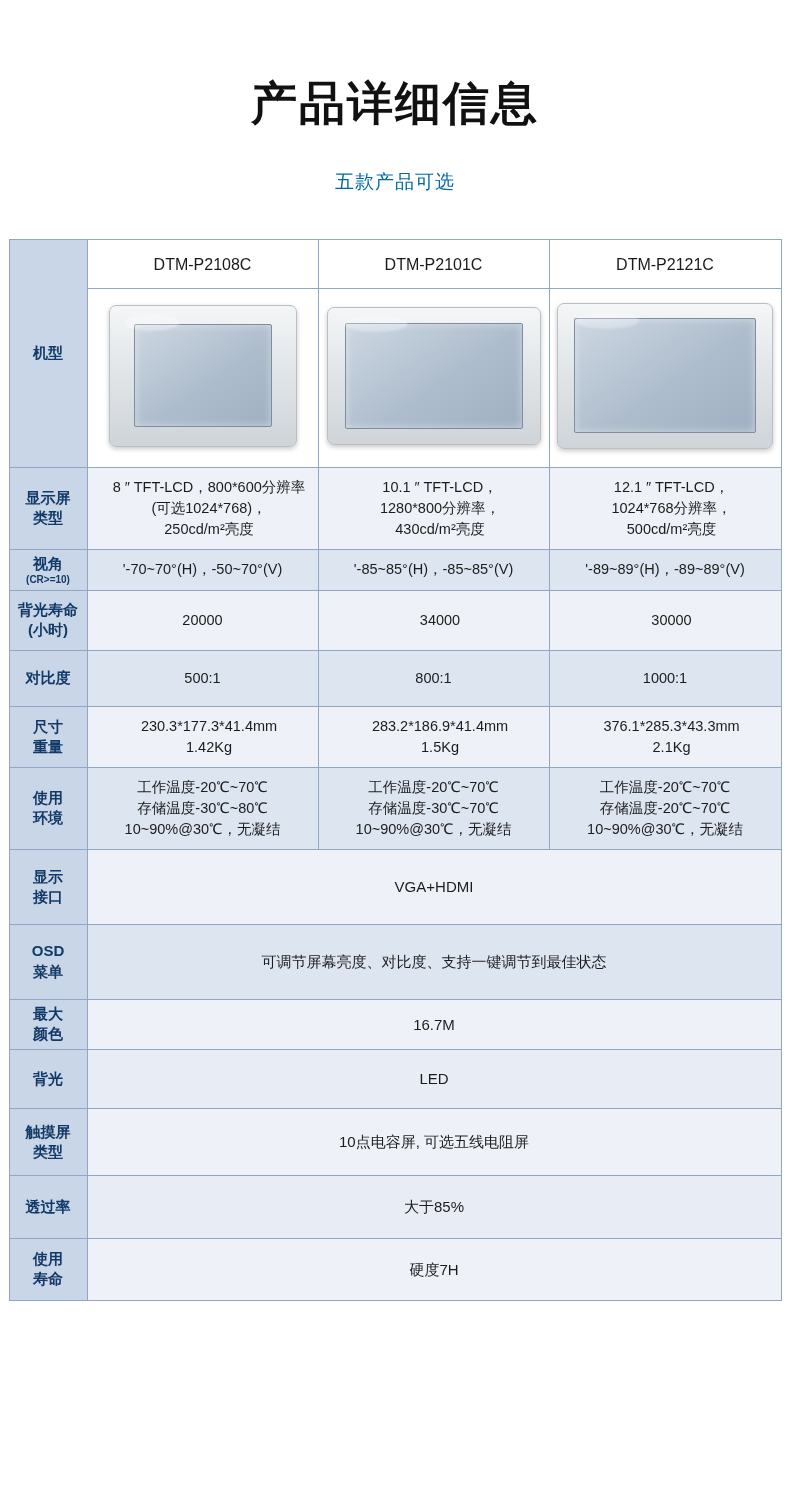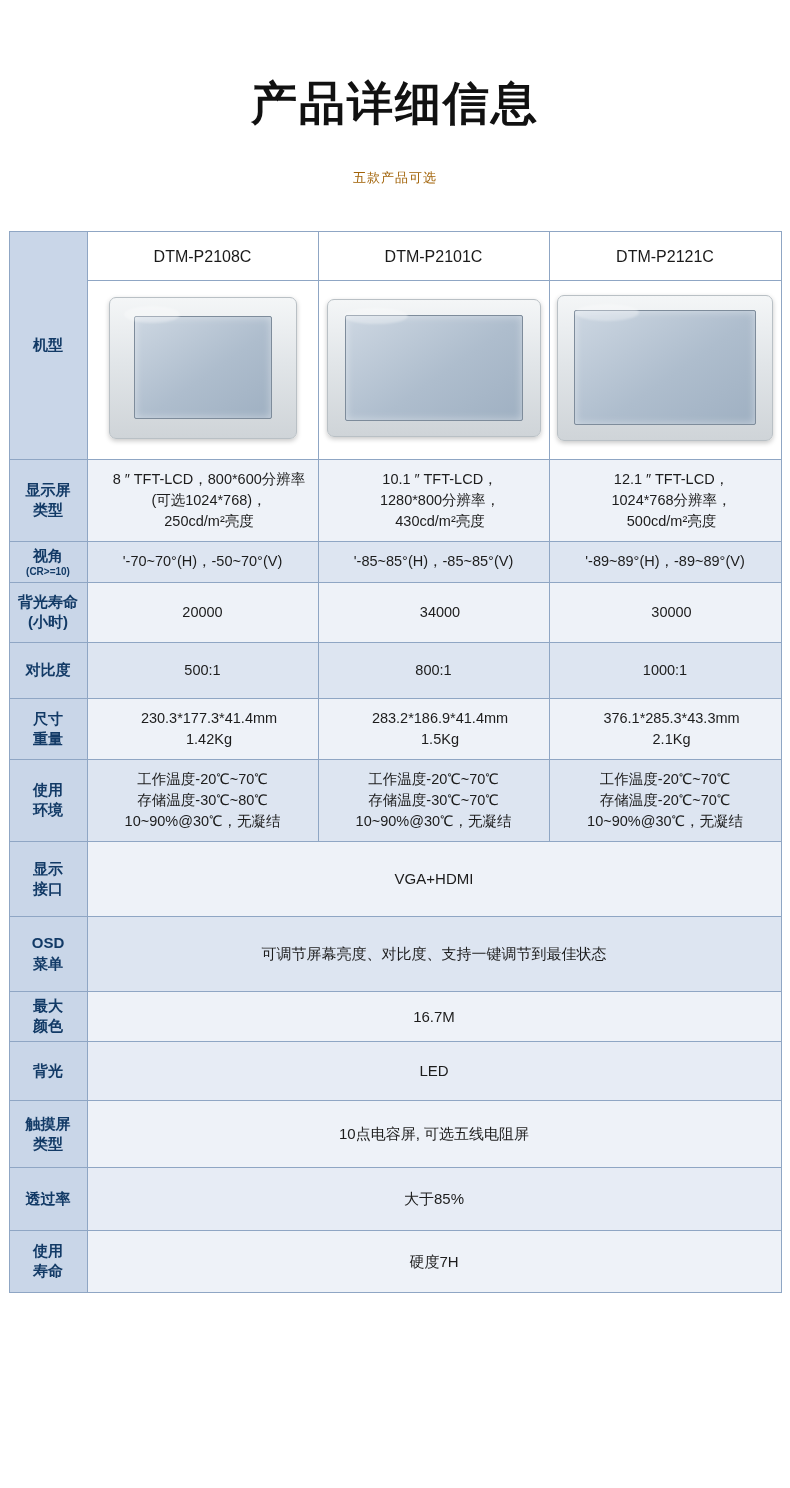--- a/index.html
+++ b/index.html
@@ -23,22 +23,22 @@
     text-align: center;
     font-size: 46px;
     font-weight: 700;
     letter-spacing: 2px;
     color: #111;
     padding-top: 78px;
     line-height: 1.1;
   }
   .subtitle {
     text-align: center;
-    font-size: 13px;
-    color: #a16207;
+    font-size: 19px;
+    color: #0369a1;
     margin-top: 40px;
     letter-spacing: 1px;
   }
   table.spec {
     border-collapse: collapse;
     width: 772px;
     margin: 44px auto 0 auto;
     table-layout: fixed;
   }
   table.spec td {

